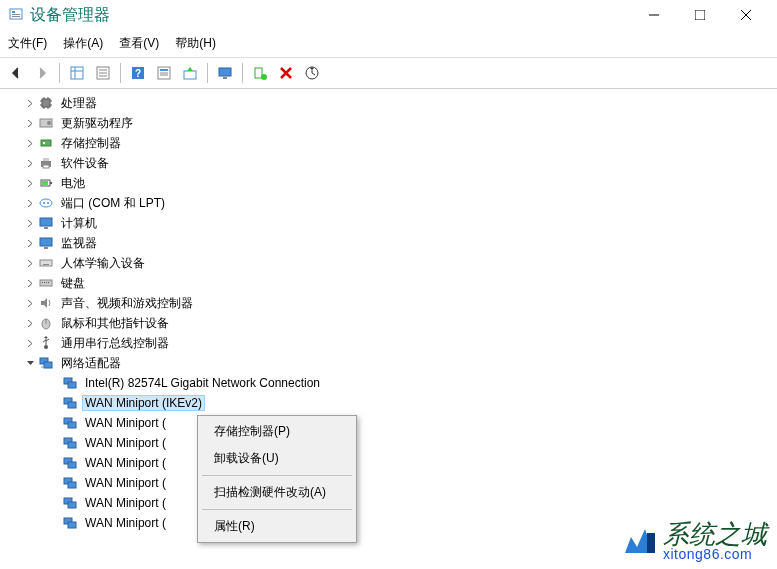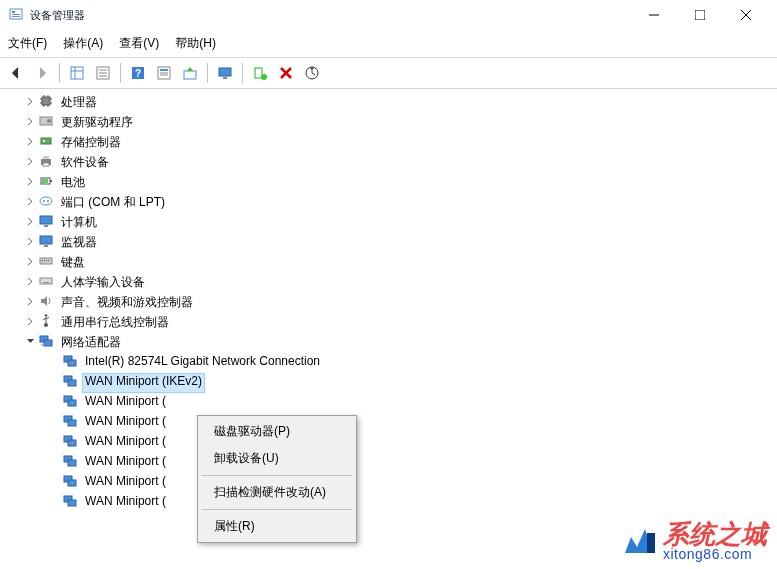--- a/index.html
+++ b/index.html
@@ -1,43 +1,43 @@
 <!DOCTYPE html>
 <html><head>
 <meta charset="utf-8">
 <style>
 *{box-sizing:border-box;margin:0;padding:0}
 body{font-family:"Microsoft YaHei","Segoe UI",sans-serif;font-size:12px;background:#fff;width:777px;height:569px;overflow:hidden;position:relative}
 .titlebar{display:flex;align-items:center;height:30px;padding:0 8px}
 .titlebar-icon{width:16px;height:16px;margin-right:6px;display:flex;align-items:center;justify-content:center}
-.titlebar-title{flex:1;font-size:11px;color:#0f172a}
+.titlebar-title{flex:1;font-size:16px;color:#0f766e}
 .winbtns{display:flex;gap:0}
 .winbtn{width:46px;height:30px;display:flex;align-items:center;justify-content:center;cursor:pointer}
 .menubar{display:flex;padding:2px 0;border-bottom:1px solid #e0e0e0}
 .menu-item{padding:3px 8px;cursor:pointer}
 .toolbar{display:flex;align-items:center;gap:2px;padding:3px 4px;border-bottom:1px solid #d0d0d0}
 .tbtn{width:24px;height:24px;display:flex;align-items:center;justify-content:center;cursor:pointer;border:1px solid transparent}
 .tbtn svg{width:16px;height:16px}
 .tsep{width:1px;height:20px;background:#c0c0c0;margin:0 3px}
 .tree{padding:4px 2px;overflow:auto;height:calc(100% - 90px)}
-.tree-row{display:flex;height:20px;cursor:pointer;white-space:nowrap}
+.tree-row{display:flex;align-items:center;height:20px;cursor:pointer;white-space:nowrap}
 .expander{width:16px;height:16px;display:flex;align-items:center;justify-content:center;cursor:pointer;color:#666}
 .expander svg{width:9px;height:9px}
 .devicon{width:16px;height:16px;margin-right:4px;display:flex;align-items:center;justify-content:center}
 .tree-label{padding:1px 3px}
 .tree-row.selected .tree-label{background:#cce8ff;border:1px solid #99d1ff;padding:0 2px}
 .indent-1{padding-left:20px}
 .indent-2{padding-left:44px}
 .context-menu{position:absolute;background:#f0f0f0;border:1px solid #a0a0a0;box-shadow:2px 2px 5px rgba(0,0,0,0.3);padding:2px;z-index:100;min-width:160px}
 .cm-item{padding:5px 20px 5px 14px;cursor:pointer;font-size:12px}
 .cm-sep{height:1px;background:#c0c0c0;margin:3px 2px}
 .watermark{position:absolute;right:10px;bottom:8px;z-index:50;display:flex;align-items:center;gap:6px;pointer-events:none}
 .wm-icon{width:36px;height:36px}
 .wm-txt{display:flex;flex-direction:column;line-height:1}
-.wm-big{font-size:26px;font-weight:700;color:#ef4444;font-style:italic}
+.wm-big{font-size:26px;font-weight:400;color:#14532d;font-style:italic}
 .wm-url{font-size:14px;color:#1d4ed8;letter-spacing:0.5px}
 </style>
 </head>
 <body>
 
 <div class="titlebar">
   <span class="titlebar-icon">
     <svg viewBox="0 0 16 16">
         <rect x="2" y="2" width="12" height="10" fill="none" stroke="#4a90d9" stroke-width="1"></rect>
         <rect x="4" y="4" width="3" height="2" fill="#4a90d9"></rect>
@@ -275,56 +275,70 @@
       <span class="tree-label">监视器</span>
     </div>
     <div class="tree-row indent-1">
       <span class="expander">
         <svg viewBox="0 0 9 9">
           <path d="M2 1 L6 4.5 L2 8" fill="none" stroke="#666" stroke-width="1"></path>
         </svg>
       </span>
       <span class="devicon">
         <svg viewBox="0 0 16 16">
+          <rect x="2" y="5" width="12" height="6" fill="#ddd" stroke="#888"></rect>
+          <rect x="5" y="9" width="6" height="1" fill="#888"></rect>
+        </svg>
+      </span>
+      <span class="tree-label">人体学输入设备</span>
+    </div>
+    <div class="tree-row indent-1">
+      <span class="expander">
+        <svg viewBox="0 0 9 9">
+          <path d="M2 1 L6 4.5 L2 8" fill="none" stroke="#666" stroke-width="1"></path>
+        </svg>
+      </span>
+      <span class="devicon">
+        <svg viewBox="0 0 16 16">
           <rect x="2" y="5" width="12" height="6" fill="#ccc" stroke="#888"></rect>
           <rect x="4" y="7" width="1" height="1" fill="#555"></rect>
           <rect x="6" y="7" width="1" height="1" fill="#555"></rect>
           <rect x="8" y="7" width="1" height="1" fill="#555"></rect>
           <rect x="10" y="7" width="1" height="1" fill="#555"></rect>
         </svg>
       </span>
       <span class="tree-label">键盘</span>
     </div>
     <div class="tree-row indent-1">
       <span class="expander">
         <svg viewBox="0 0 9 9">
           <path d="M2 1 L6 4.5 L2 8" fill="none" stroke="#666" stroke-width="1"></path>
         </svg>
       </span>
       <span class="devicon">
         <svg viewBox="0 0 16 16">
-          <rect x="2" y="5" width="12" height="6" fill="#ddd" stroke="#888"></rect>
-          <rect x="5" y="9" width="6" height="1" fill="#888"></rect>
-        </svg>
-      </span>
-      <span class="tree-label">人体学输入设备</span>
-    </div>
-    <div class="tree-row indent-1">
-      <span class="expander">
-        <svg viewBox="0 0 9 9">
-          <path d="M2 1 L6 4.5 L2 8" fill="none" stroke="#666" stroke-width="1"></path>
-        </svg>
-      </span>
-      <span class="devicon">
-        <svg viewBox="0 0 16 16">
           <path d="M3 6 L6 6 L9 3 L9 13 L6 10 L3 10 Z" fill="#888"></path>
           <path d="M11 5 Q13 8 11 11" fill="none" stroke="#888"></path>
         </svg>
       </span>
       <span class="tree-label">声音、视频和游戏控制器</span>
+    </div>
+    <div class="tree-row indent-1">
+      <span class="expander">
+        <svg viewBox="0 0 9 9">
+          <path d="M2 1 L6 4.5 L2 8" fill="none" stroke="#666" stroke-width="1"></path>
+        </svg>
+      </span>
+      <span class="devicon">
+        <svg viewBox="0 0 16 16">
+          <ellipse cx="8" cy="9" rx="4" ry="5" fill="#ccc" stroke="#888"></ellipse>
+          <line x1="8" y1="4" x2="8" y2="9" stroke="#888"></line>
+        </svg>
+      </span>
+      <span class="tree-label">鼠标和其他指针设备</span>
     </div>
     <div class="tree-row indent-1">
       <span class="expander">
         <svg viewBox="0 0 9 9">
           <path d="M2 1 L6 4.5 L2 8" fill="none" stroke="#666" stroke-width="1"></path>
         </svg>
       </span>
       <span class="devicon">
         <svg viewBox="0 0 16 16">
           <circle cx="8" cy="12" r="2" fill="#555"></circle>
@@ -426,21 +440,21 @@
         <svg viewBox="0 0 16 16">
           <rect x="2" y="3" width="8" height="6" fill="#4a90d9" stroke="#2a60a9"></rect>
           <rect x="6" y="7" width="8" height="6" fill="#4a90d9" stroke="#2a60a9"></rect>
         </svg>
       </span>
       <span class="tree-label">WAN Miniport (</span>
     </div>
   </div>
 
 <div class="context-menu" style="left:197px;top:415px" id="ctxmenu">
-    <div class="cm-item">磁盘驱动器(P)</div>
+    <div class="cm-item">存储控制器(P)</div>
     <div class="cm-item">卸载设备(U)</div>
     <div class="cm-sep"></div>
     <div class="cm-item">扫描检测硬件改动(A)</div>
     <div class="cm-sep"></div>
     <div class="cm-item">属性(R)</div>
   </div>
 
 <div class="watermark">
   <svg class="wm-icon" viewBox="0 0 36 36">
       <path d="M4 30 L10 14 L16 24 L24 6 L32 30 Z" fill="#2a7fd5"></path>

